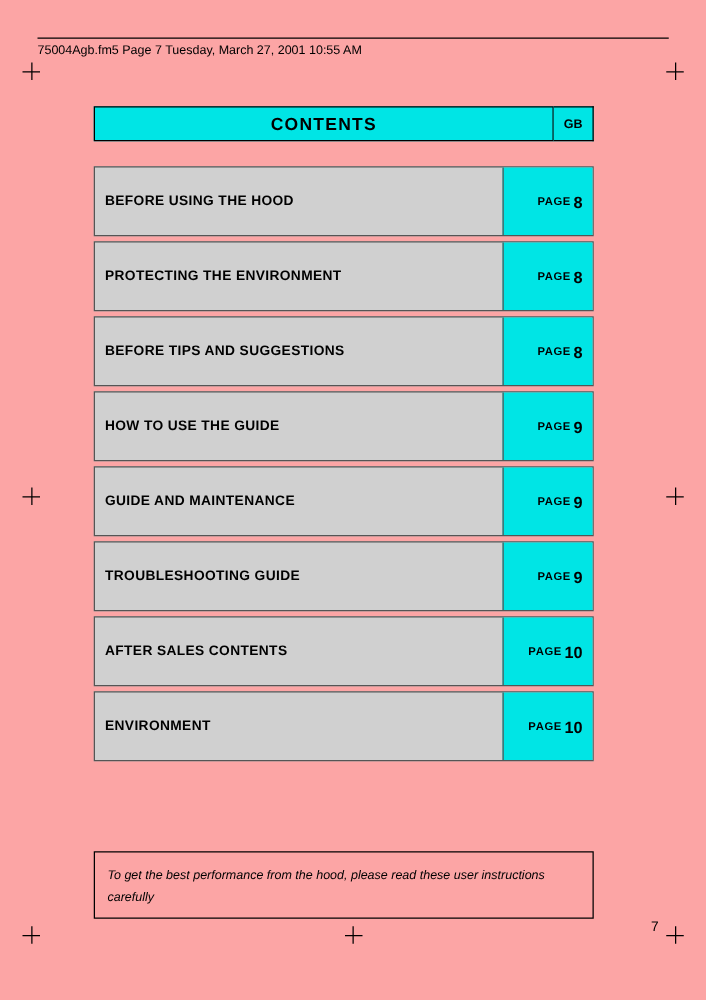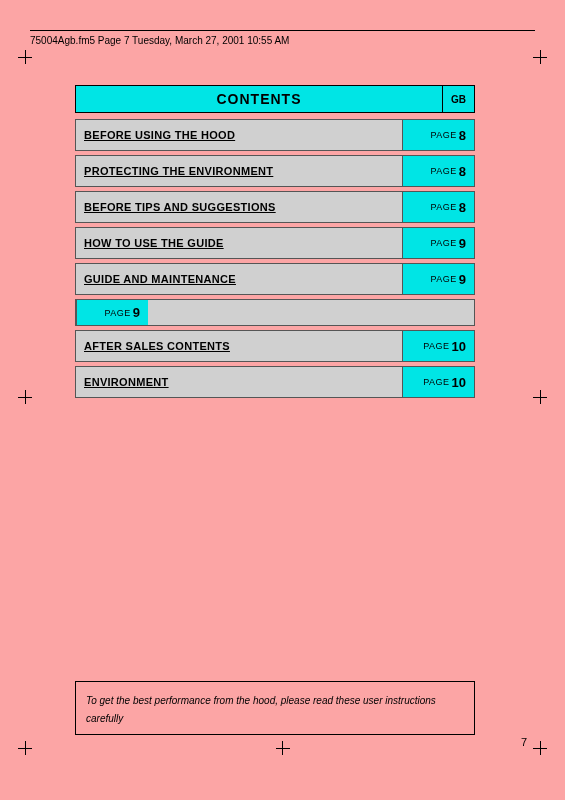--- a/index.html
+++ b/index.html
@@ -82,21 +82,21 @@
       top: 85px;
       left: 75px;
       right: 40px;
       width: 400px;
     }
 
     
     .contents-header {
       display: flex;
       width: 100%;
-      margin-bottom: 6px;
+      margin-bottom: 20px;
     }
 
     .contents-title-box {
       background: #00e5e5;
       border: 1.5px solid #000;
       flex: 1;
       padding: 5px 10px;
       display: flex;
       align-items: center;
       justify-content: center;
@@ -130,24 +130,23 @@
     .toc-row {
       display: flex;
       width: 100%;
       margin-bottom: 4px;
       border: 1.5px solid #555;
       background: #d0d0d0;
     }
 
     .toc-row-title {
       flex: 1;
-      padding: 9px 8px;
-      display: flex;
-      align-items: center;
-      text-decoration: underline;
+      padding: 21px 8px;
+      display: flex;
+      align-items: center;
     }
 
     .toc-row-title-text {
       font-size: 11px;
       font-weight: bold;
       color: #000;
       letter-spacing: 0.3px;
     }
 
     .toc-row-page {
@@ -155,21 +154,21 @@
       border-left: 1.5px solid #555;
       padding: 5px 8px;
       display: flex;
       align-items: center;
       justify-content: flex-end;
       min-width: 72px;
     }
 
     .toc-page-label {
       font-size: 9px;
-      font-weight: normal;
+      font-weight: bold;
       color: #000;
       margin-right: 2px;
       letter-spacing: 0.5px;
     }
 
     .toc-page-num {
       font-size: 13px;
       font-weight: bold;
       color: #000;
     }
@@ -269,20 +268,23 @@
         <div class="toc-row">
           <div class="toc-row-title">
             <span class="toc-row-title-text">GUIDE AND MAINTENANCE</span>
           </div>
           <div class="toc-row-page">
             <span class="toc-page-label">PAGE</span>
             <span class="toc-page-num">9</span>
           </div>
         </div>
         <div class="toc-row">
+          <div class="toc-row-title">
+            <span class="toc-row-title-text">TROUBLESHOOTING GUIDE</span>
+          </div>
           <div class="toc-row-page">
             <span class="toc-page-label">PAGE</span>
             <span class="toc-page-num">9</span>
           </div>
         </div>
         <div class="toc-row">
           <div class="toc-row-title">
             <span class="toc-row-title-text">AFTER SALES CONTENTS</span>
           </div>
           <div class="toc-row-page">

